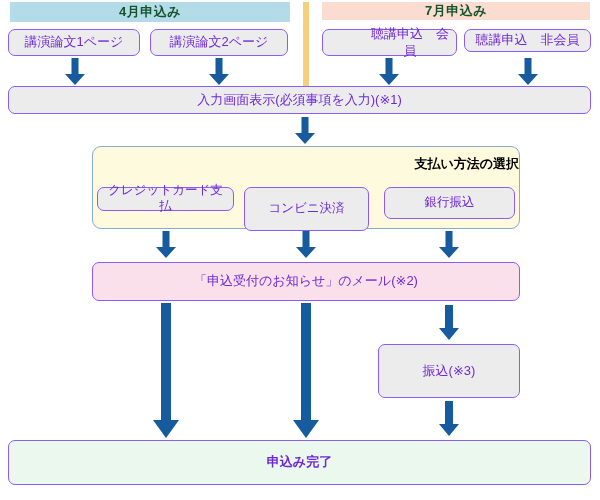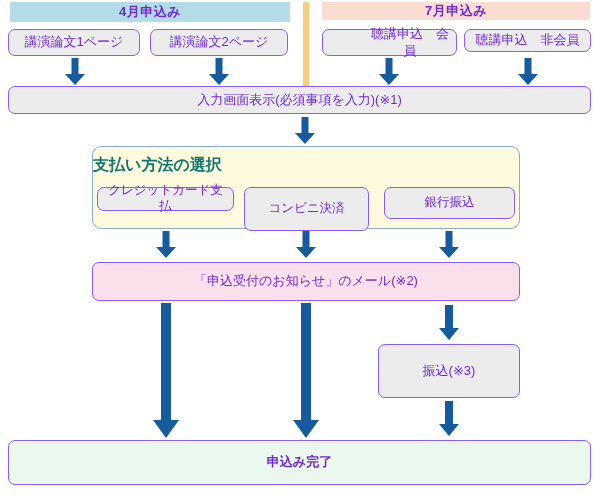--- a/index.html
+++ b/index.html
@@ -19,21 +19,21 @@
   }
   .abs { position: absolute; box-sizing: border-box; }
 
   
   .hdr {
     display: flex;
     align-items: center;
     justify-content: center;
     font-size: 13px;
     font-weight: bold;
-    color: #6d28d9;
+    color: #14532d;
     letter-spacing: 0.5px;
   }
   .hdr-apr { background: #b3dce8; }
   .hdr-jul { background: #fbdcd0; }
 
   
   .divider { background: #f5cf7e; }
 
   
   .node {
@@ -51,24 +51,24 @@
   }
   .node-sm { font-size: 12.5px; }
 
   
   .group {
     border: 1px solid #8aaad4;
     border-radius: 9px;
     background: #fdfade;
   }
   .group-title {
-    font-size: 16px;
+    font-size: 13px;
     font-weight: bold;
-    color: #0f766e;
-    text-align: left;
+    color: #000000;
+    text-align: right;
   }
 
   .node-pink { background: #fae0ea; }
   .node-green { background: #eaf8ee; }
   .node-bold { font-weight: bold; }
 
   
   .arrow { display: block; }
 </style>
 </head>

